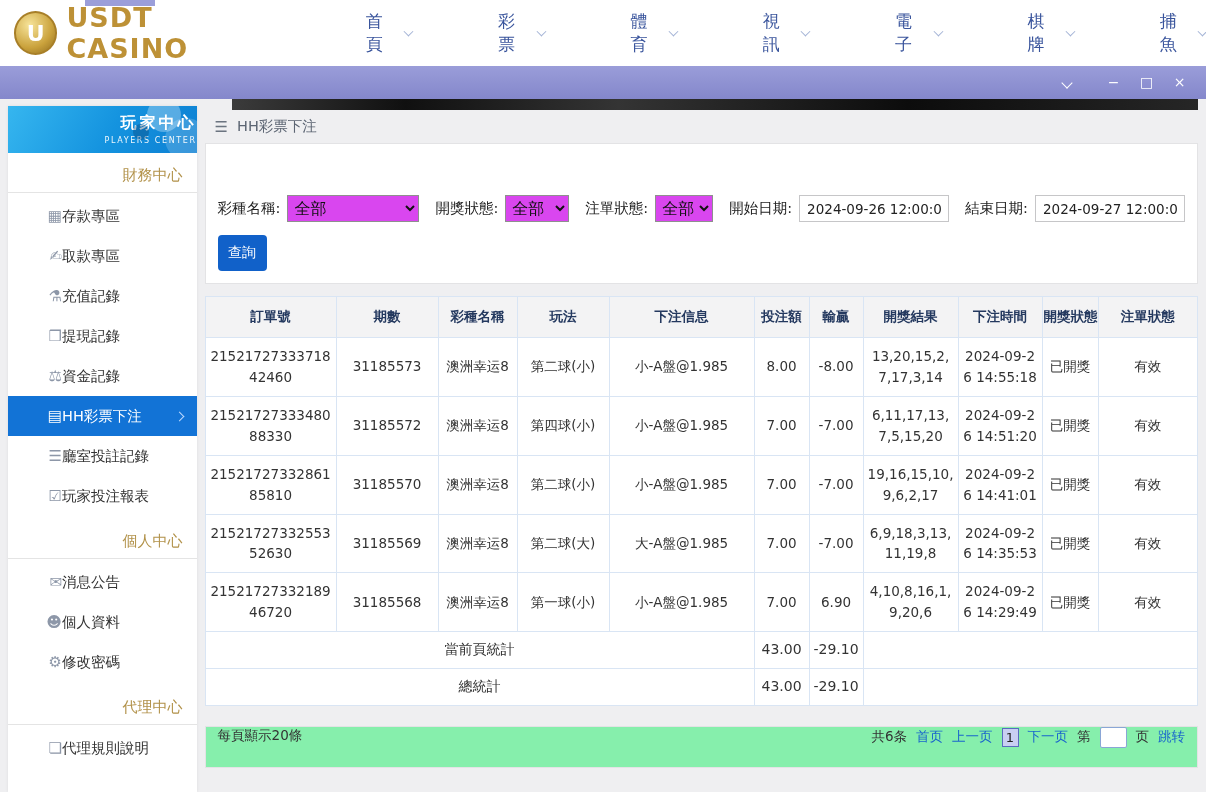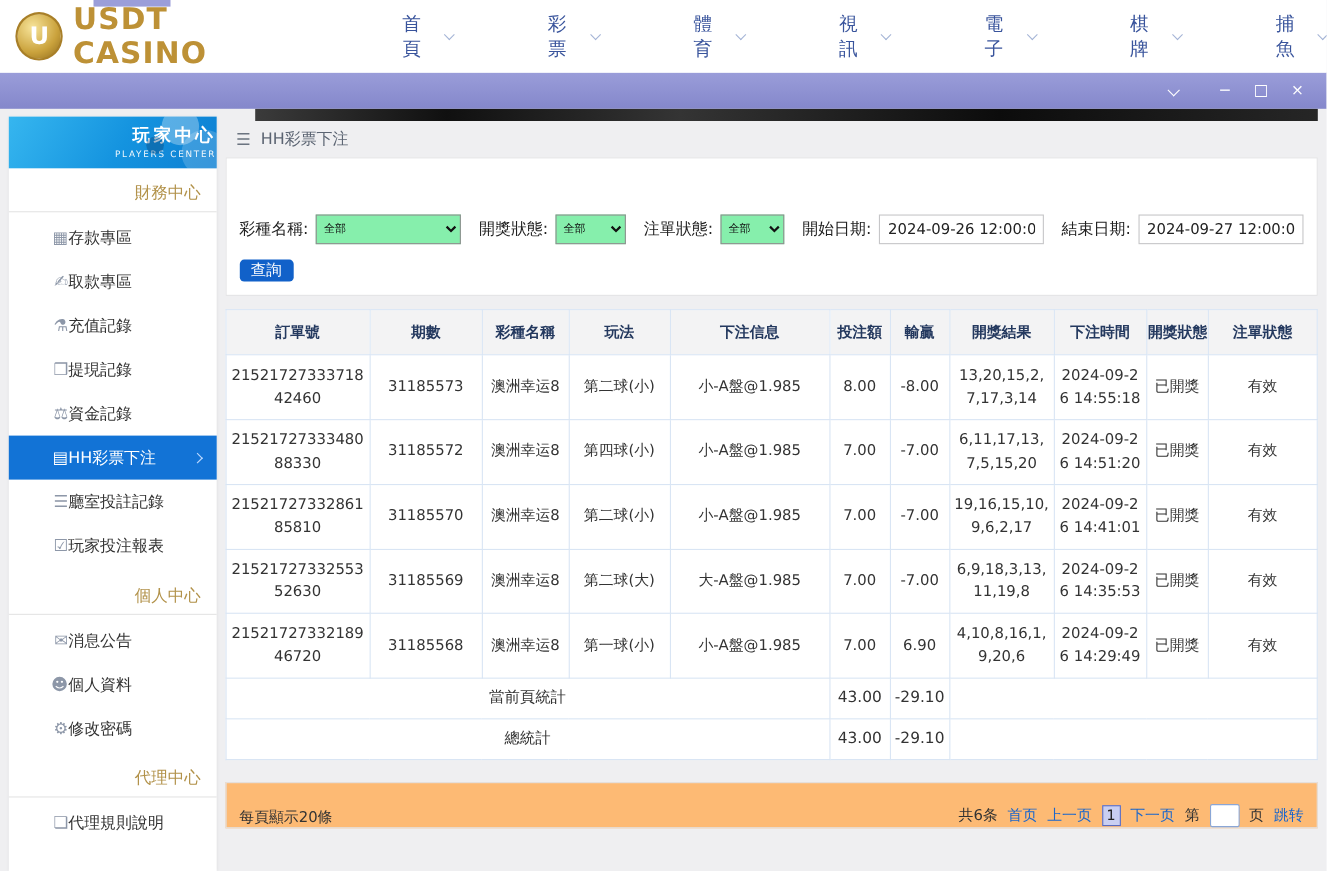--- a/index.html
+++ b/index.html
@@ -73,35 +73,35 @@
 
   
   .main { flex: 1; margin: 11px 0 0 8px; display: flex; flex-direction: column; }
   .page-header { height: 33px; display: flex; align-items: center; gap: 9px; padding-left: 10px; color: #5b6472; font-size: 14.5px; }
   .hamburger { color: #6b7480; font-size: 15px; cursor: pointer; }
   .hamburger::before { content: "☰"; }
 
   .filter-panel { background: #fff; border: 1px solid #e3e3e5; padding: 13px 12px 12px; }
   .filter-row { display: flex; align-items: center; gap: 7px; font-size: 14.5px; color: #222; white-space: nowrap; margin-top: 38px; }
   .ml { margin-left: 9px; }
-  select { height: 27px; border: 1px solid #8f8f8f; background: #86efac; font-size: 10px; font-family: inherit; padding: 0 2px; color: #111; }
+  select { height: 27px; border: 1px solid #8f8f8f; background: #d946ef; font-size: 16px; font-family: inherit; padding: 0 2px; color: #111; }
   .sel-lottery { width: 132px; } .sel-draw { width: 64px; } .sel-order { width: 58px; }
   .date-input { width: 150px; height: 27px; border: 1px solid #c6c6c8; font-size: 13.5px; padding: 0 7px; color: #222; font-family: inherit; }
   .btn-row { margin-top: 13px; }
-  .search-btn { width: 49px; height: 20px; background: #1161c9; color: #fff; border: none; border-radius: 4px; font-size: 14px; cursor: pointer; font-family: inherit; }
+  .search-btn { width: 49px; height: 36px; background: #1161c9; color: #fff; border: none; border-radius: 4px; font-size: 14px; cursor: pointer; font-family: inherit; }
 
   .table-wrap { margin-top: 12px; }
   table { width: 100%; border-collapse: collapse; background: #fff; table-layout: fixed; }
   th { background: #f3f3f4; color: #24395f; font-size: 13.5px; font-weight: bold; border: 1px solid #d9e5f4; padding: 11px 1px; white-space: nowrap; overflow: hidden; }
   td { border: 1px solid #d9e5f4; text-align: center; font-size: 13.5px; color: #333; padding: 8px 3px; line-height: 1.55; word-break: break-all; }
   tr.summary td { font-size: 14px; padding: 7px 3px; word-break: keep-all; }
 
   .footer-bar {
-    margin-top: 20px; background: #fdba74; border: 1px solid #e3e3e5; height: 42px;
-    display: flex; align-items: flex-end; justify-content: space-between; padding: 0 12px;
+    margin-top: 20px; background: #86efac; border: 1px solid #e3e3e5; height: 42px;
+    display: flex; align-items: flex-start; justify-content: space-between; padding: 0 12px;
     font-size: 13.5px; color: #333;
   }
   .pager { display: flex; align-items: center; gap: 9px; }
   .pager-link { color: #1a66cc; cursor: pointer; }
   .pager-current {
     min-width: 17px; height: 19px; padding: 0 3px;
     background: #c9cff2; border: 1px solid #5a6bbf; color: #222;
     display: flex; align-items: center; justify-content: center; font-size: 13px;
   }
   .jump-input { width: 27px; height: 21px; border: 1px solid #8aa6d6; border-radius: 2px; font-family: inherit; }

